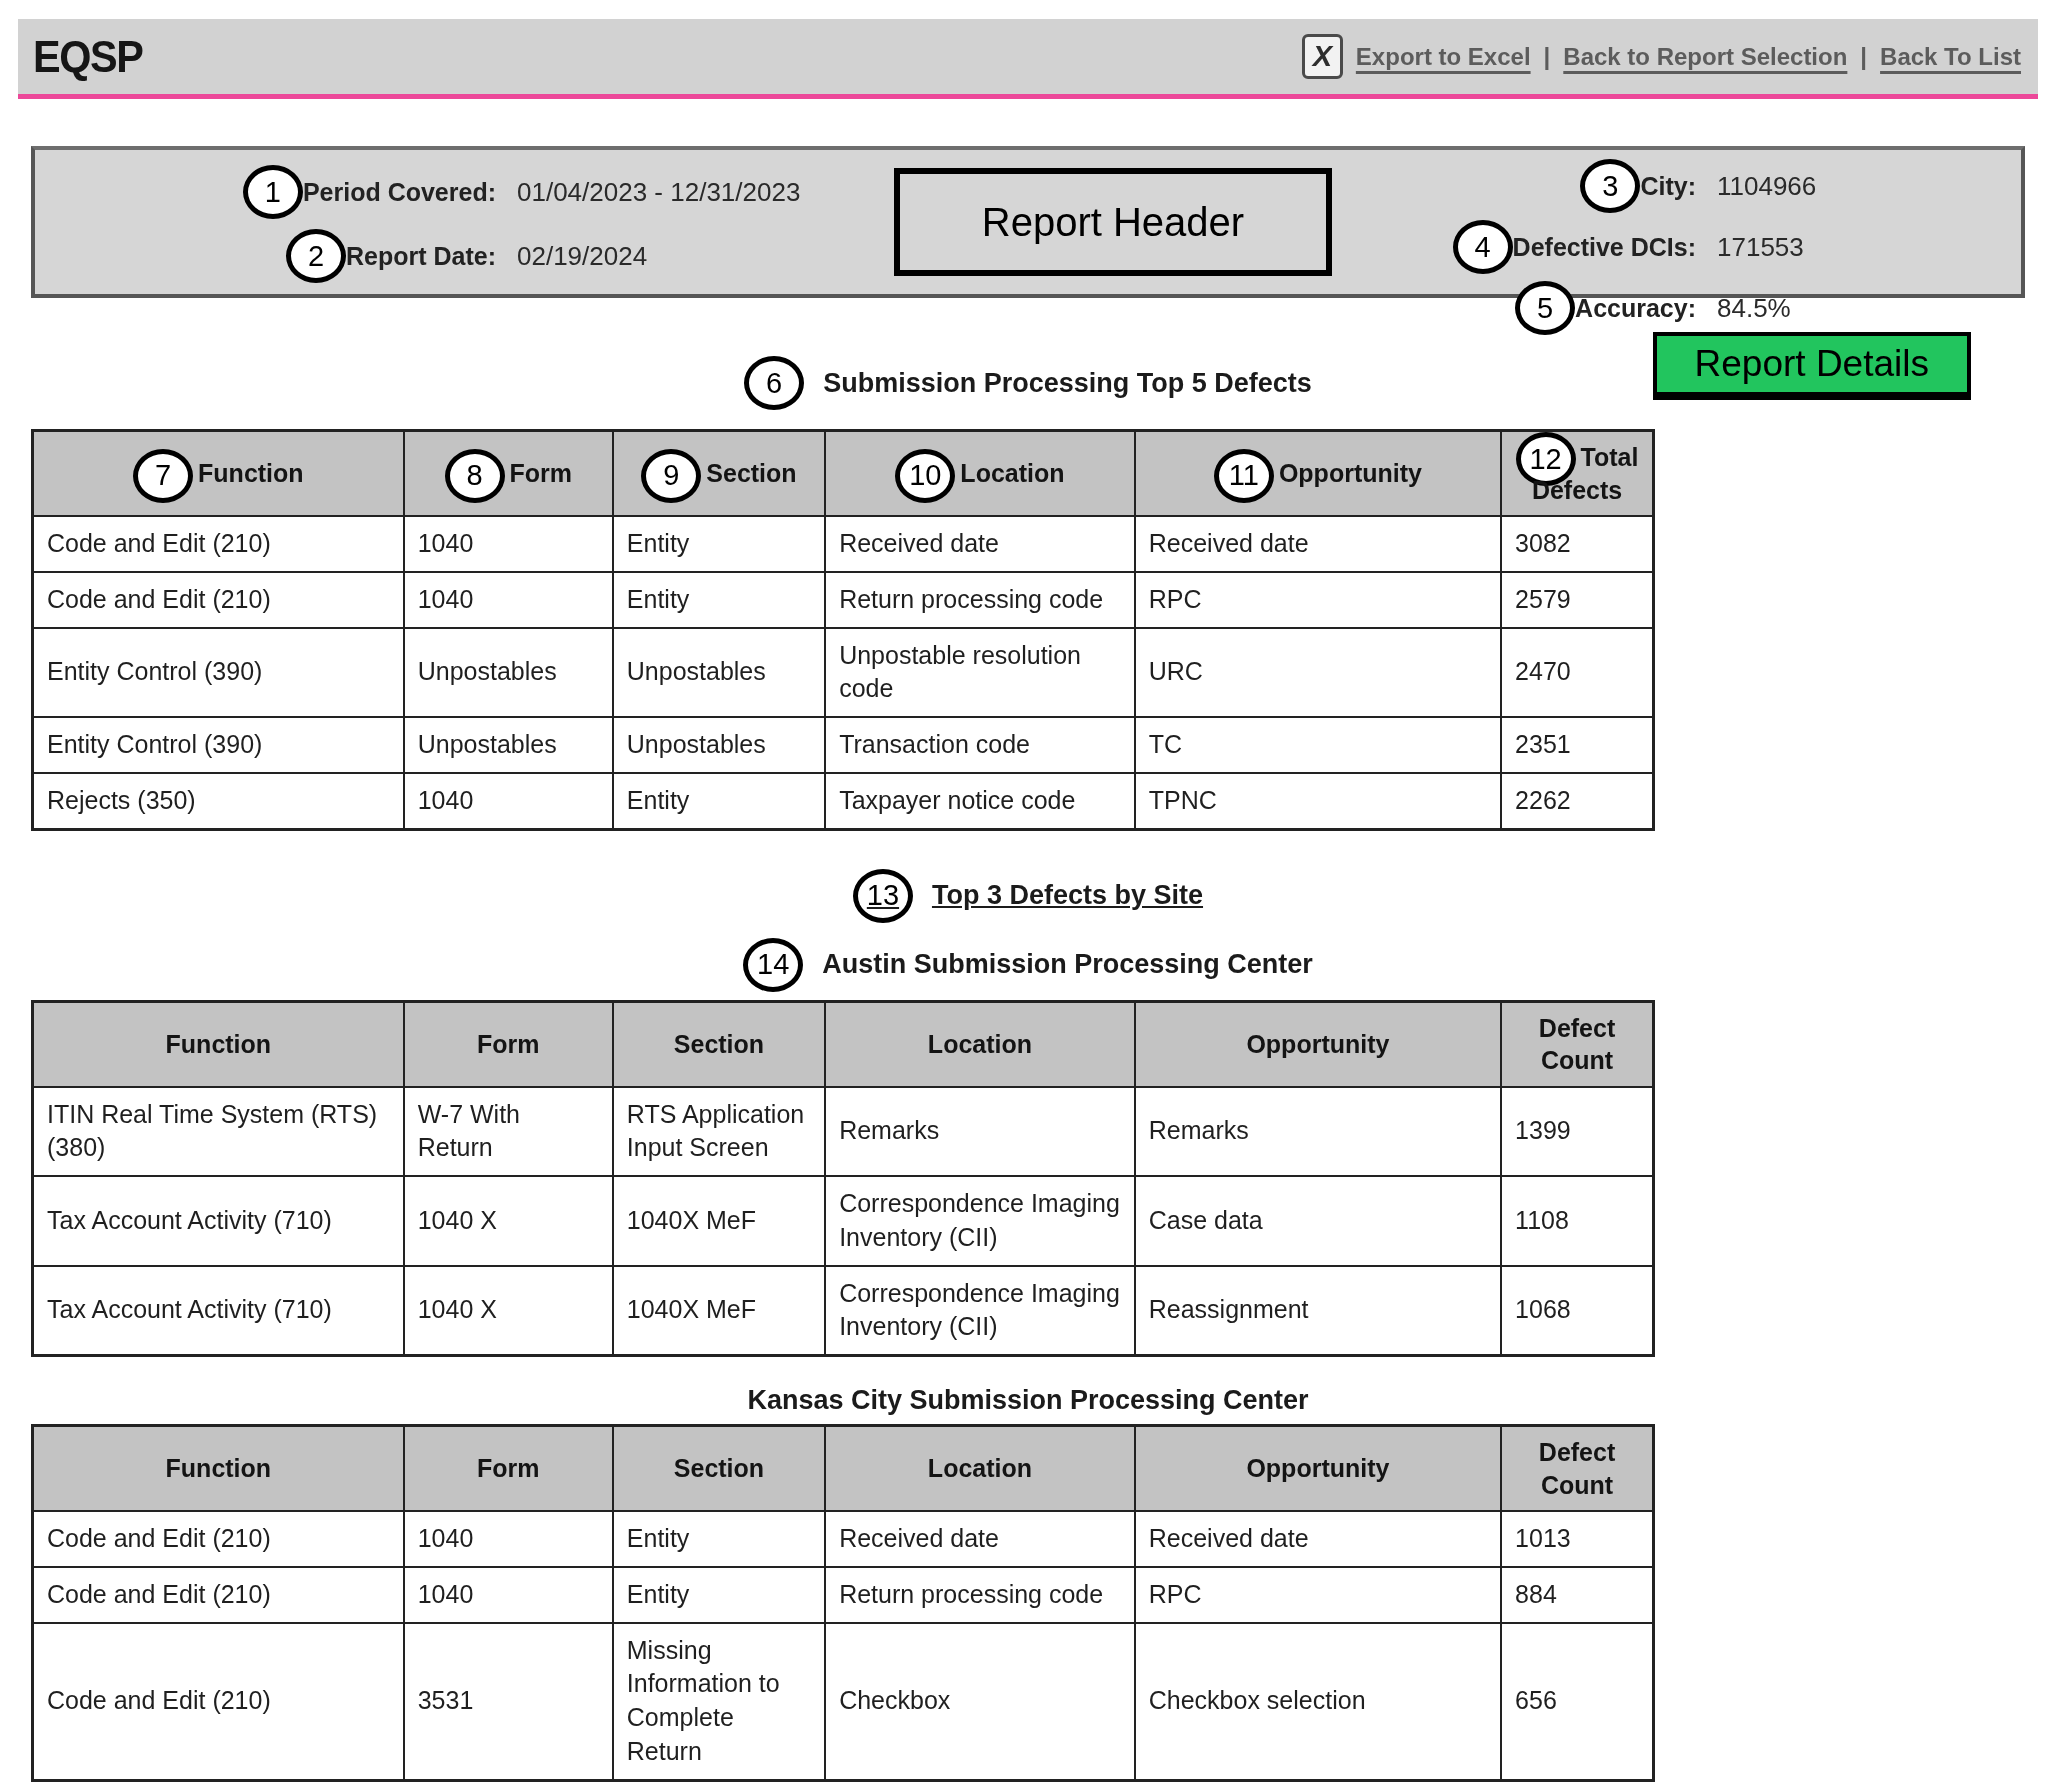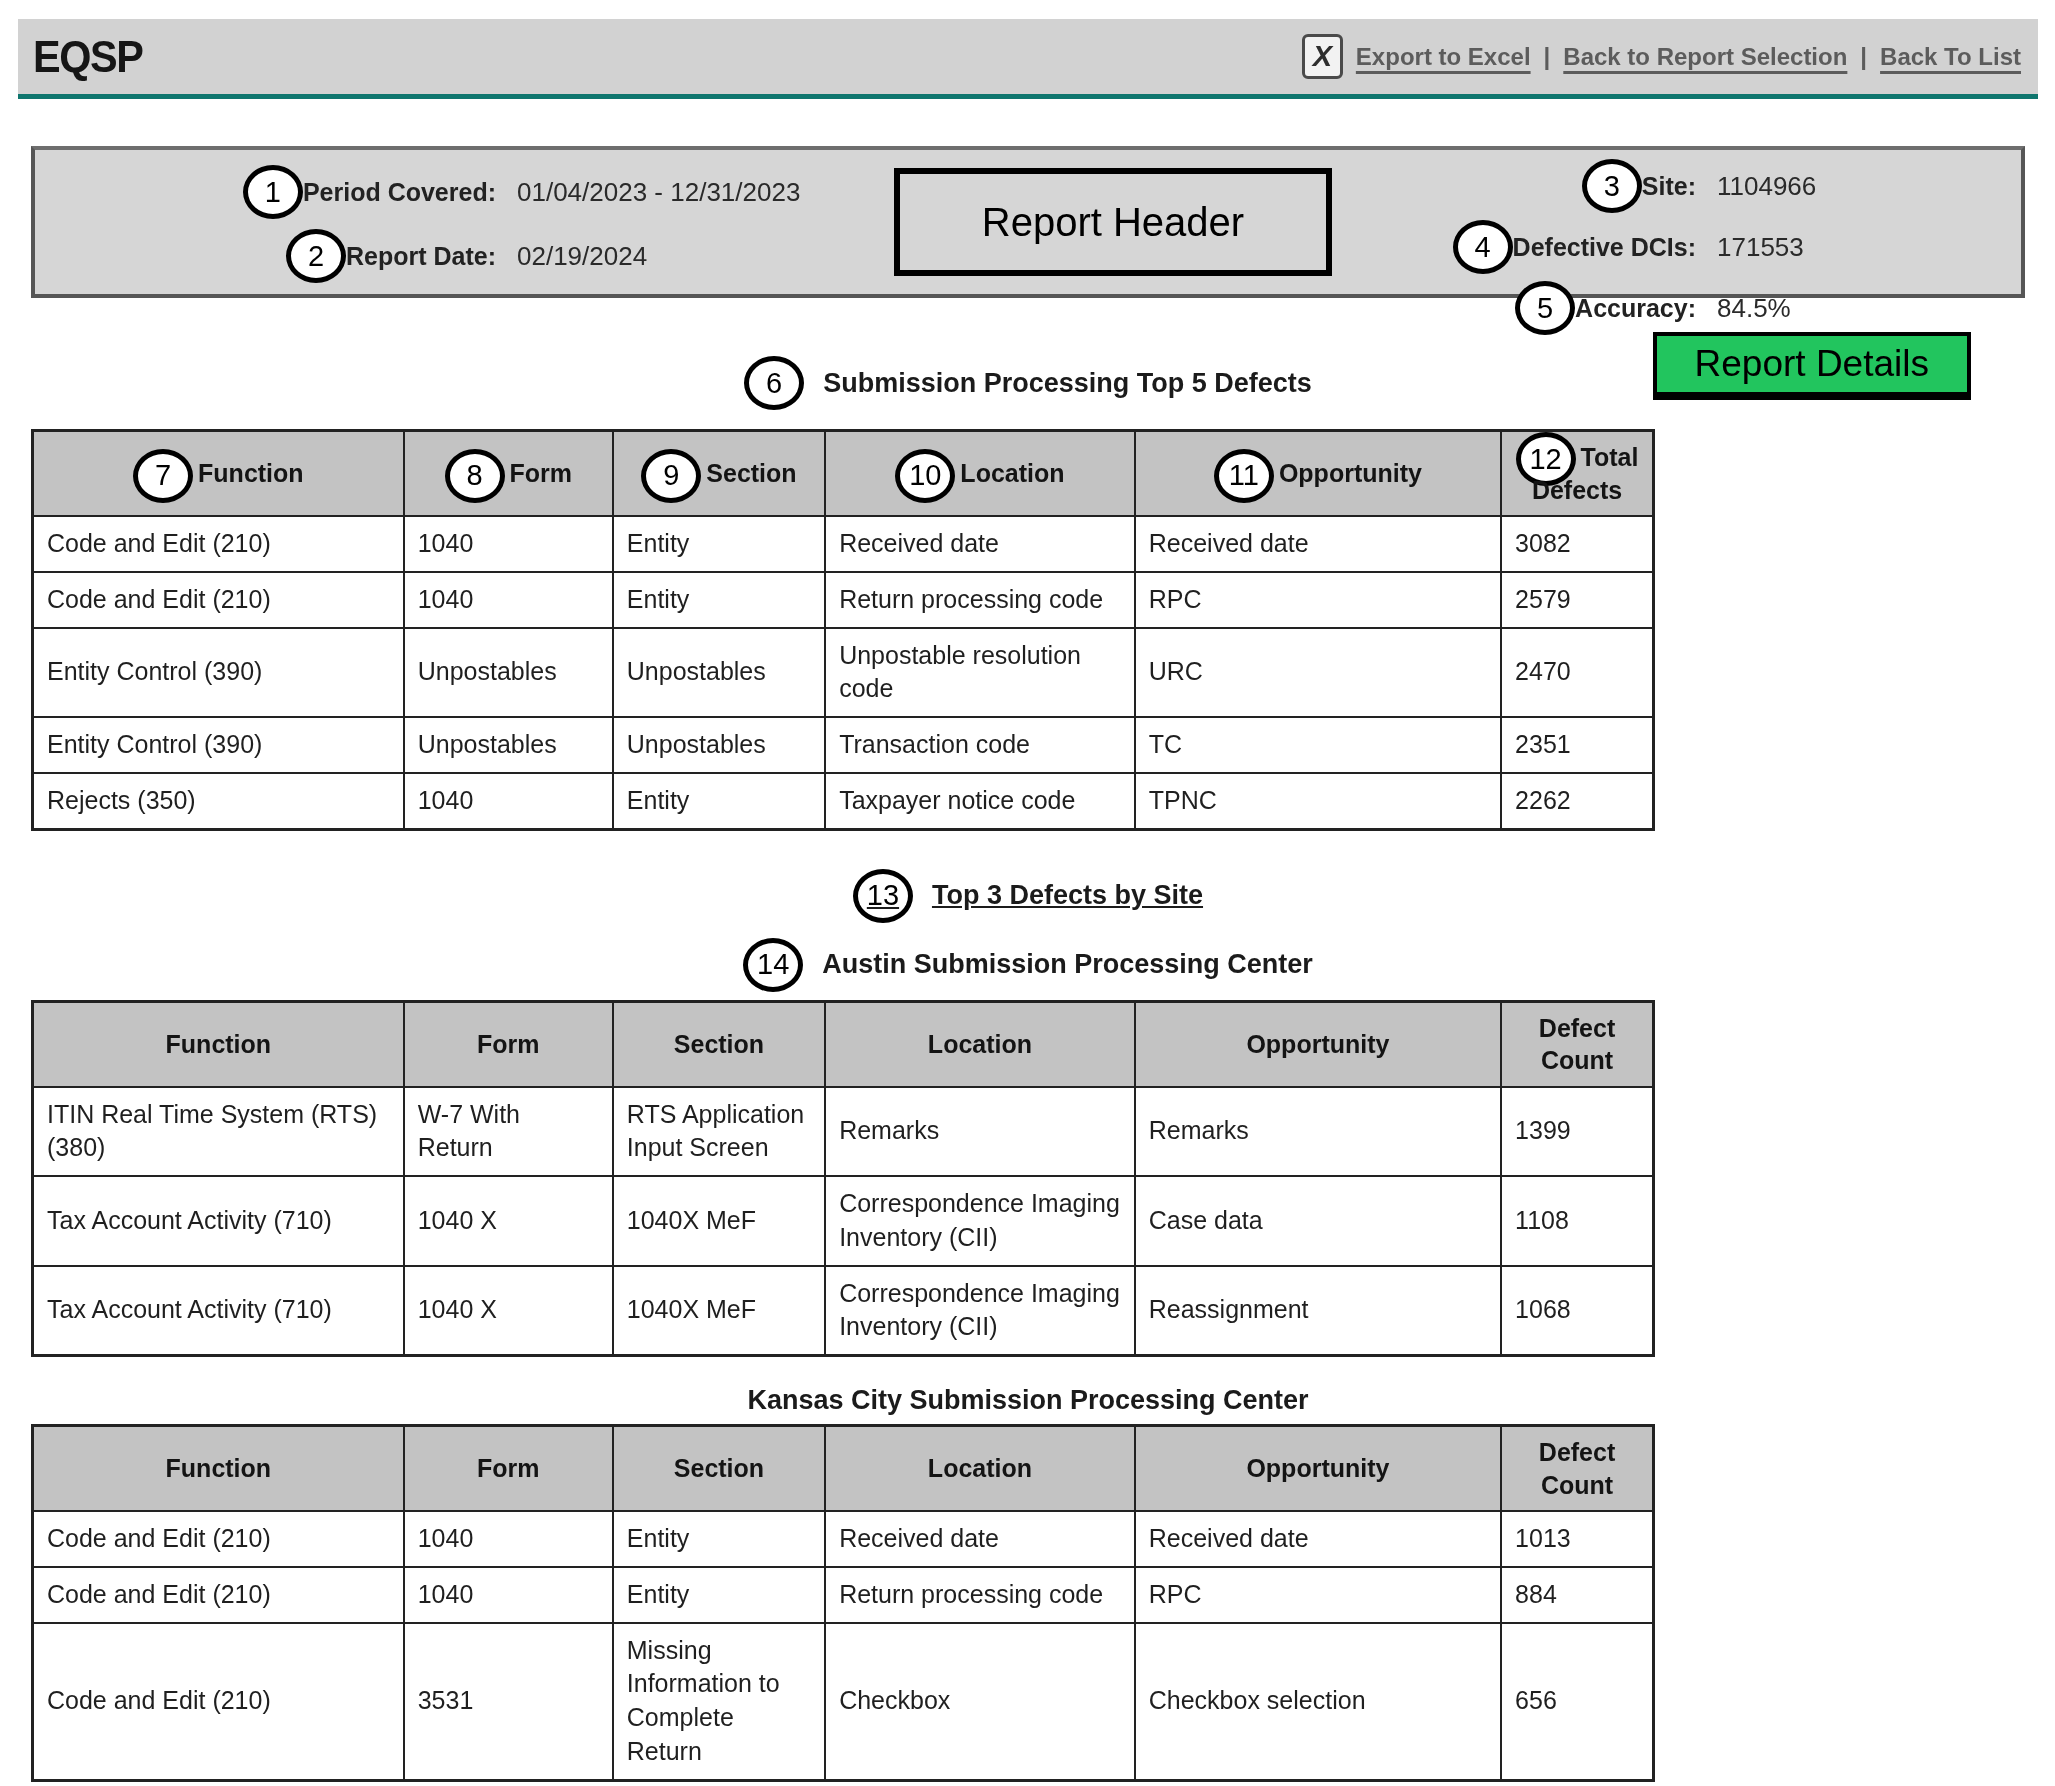--- a/index.html
+++ b/index.html
@@ -5,21 +5,21 @@
   * { margin:0; padding:0; box-sizing:border-box; }
   html,body { background:#ffffff; }
   .page {
     position:relative; width:2056px; height:1786px; overflow:hidden;
     background:#ffffff; color:#1c1c1c;
     font-family:"Liberation Sans", sans-serif;
   }
   
   .topbar {
     margin:19px 18px 0 18px; height:80px; background:#d2d2d2;
-    border-bottom:5px solid #0f766e;
+    border-bottom:5px solid #ec4899;
     display:flex; align-items:center;
   }
   .brand {
     margin-left:15px; font-size:45px; font-weight:bold; letter-spacing:-1.5px;
     color:#161616; transform:scaleX(.92); transform-origin:left center;
   }
   .navlinks {
     margin-left:auto; margin-right:17px; display:flex; align-items:center; gap:13px;
     font-size:24px; font-weight:bold; color:#5c5c5c; white-space:nowrap;
   }
@@ -119,21 +119,21 @@
         <span class="flabel">Report Date:</span>
         <span class="fvalue">02/19/2024</span>
       </div>
     </div>
 
     <div class="rh-box">Report Header</div>
 
     <div class="fieldcol band-right">
       <div class="frow">
         <span class="circ">3</span>
-        <span class="flabel">Site:</span>
+        <span class="flabel">City:</span>
         <span class="fvalue">1104966</span>
       </div>
       <div class="frow">
         <span class="circ">4</span>
         <span class="flabel">Defective DCIs:</span>
         <span class="fvalue">171553</span>
       </div>
       <div class="frow">
         <span class="circ">5</span>
         <span class="flabel">Accuracy:</span>

